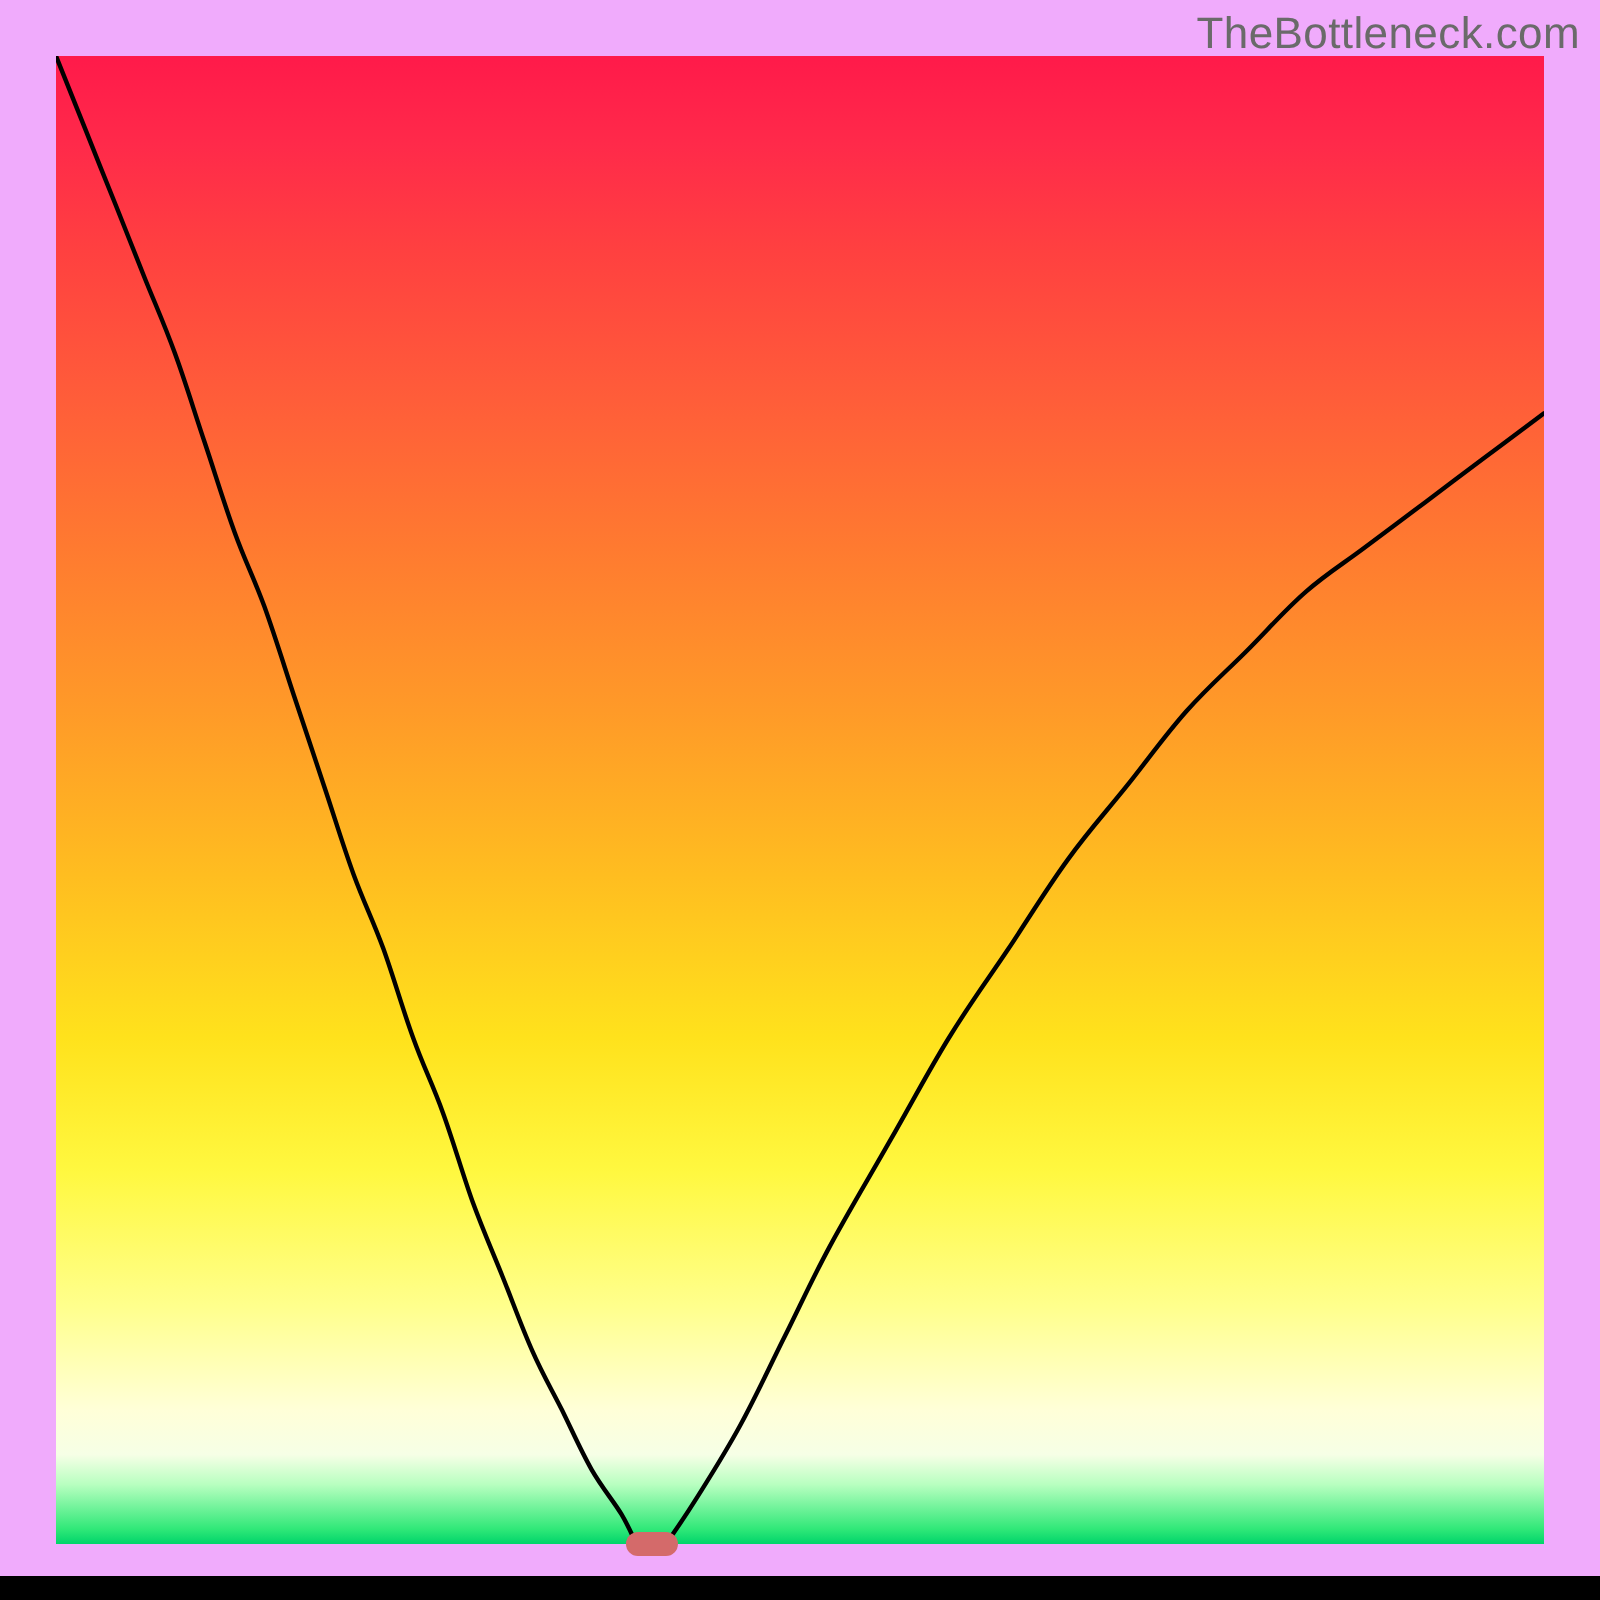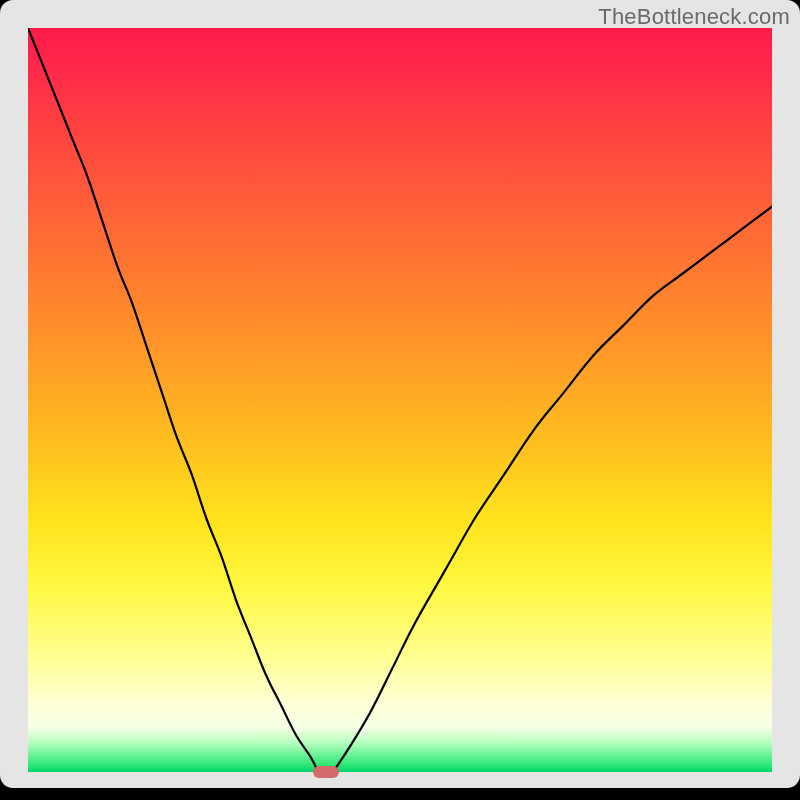--- a/index.html
+++ b/index.html
@@ -8,22 +8,21 @@
     width: 800px;
     height: 800px;
     overflow: hidden;
     background: #000;
     font-family: Arial, Helvetica, sans-serif;
   }
   .frame {
     position: relative;
     width: 800px;
     height: 788px;
-    background: #e5e5e5;
-    border-radius: 13px;
+    background: #f0abfc;
   }
   .plot {
     position: absolute;
     left: 28px;
     top: 28px;
     width: 744px;
     height: 744px;
     background: linear-gradient(to bottom,
       #ff1a4a 0%,
       #ff2a4a 6%,

